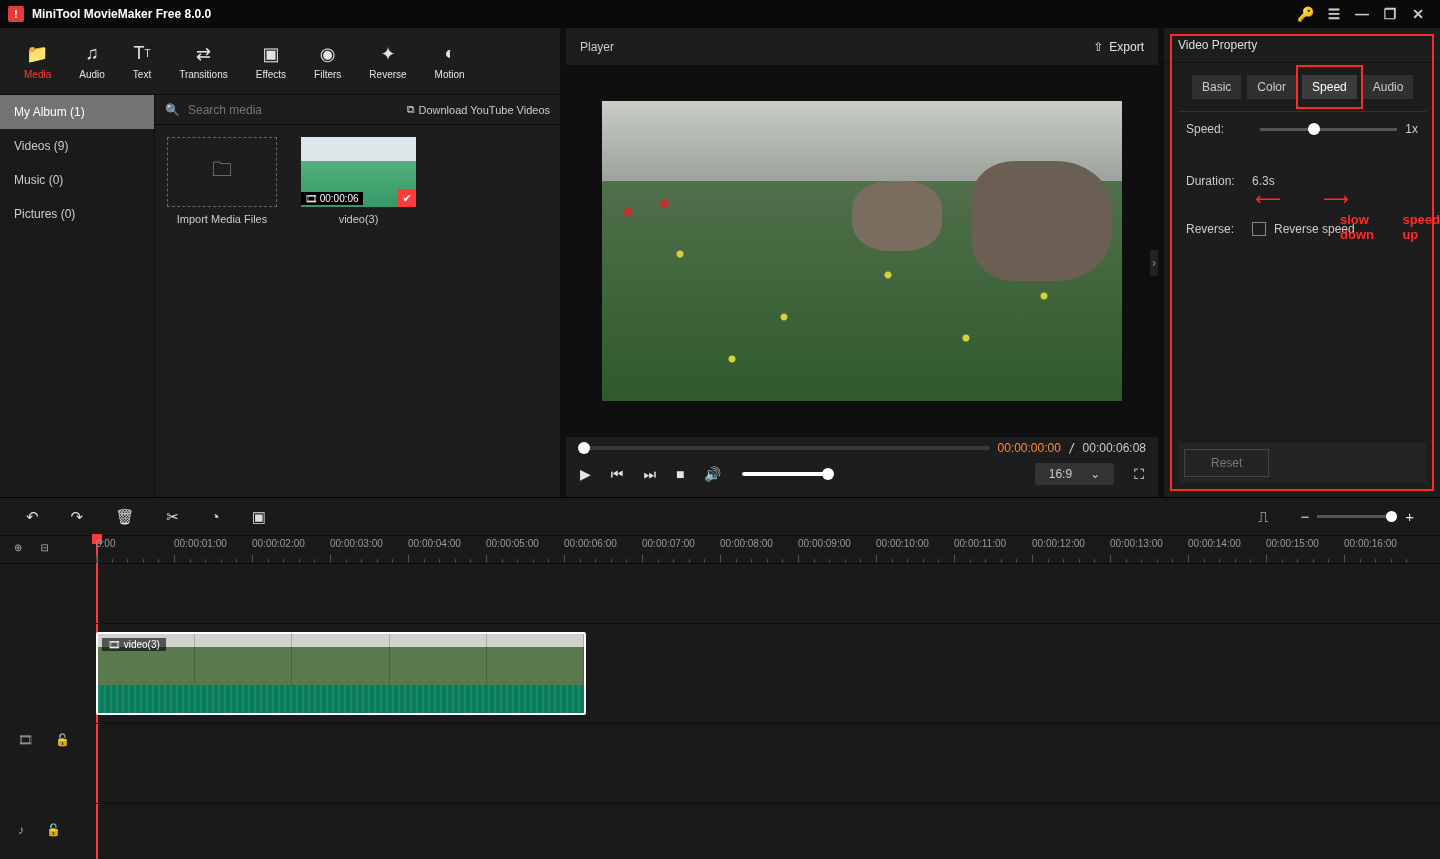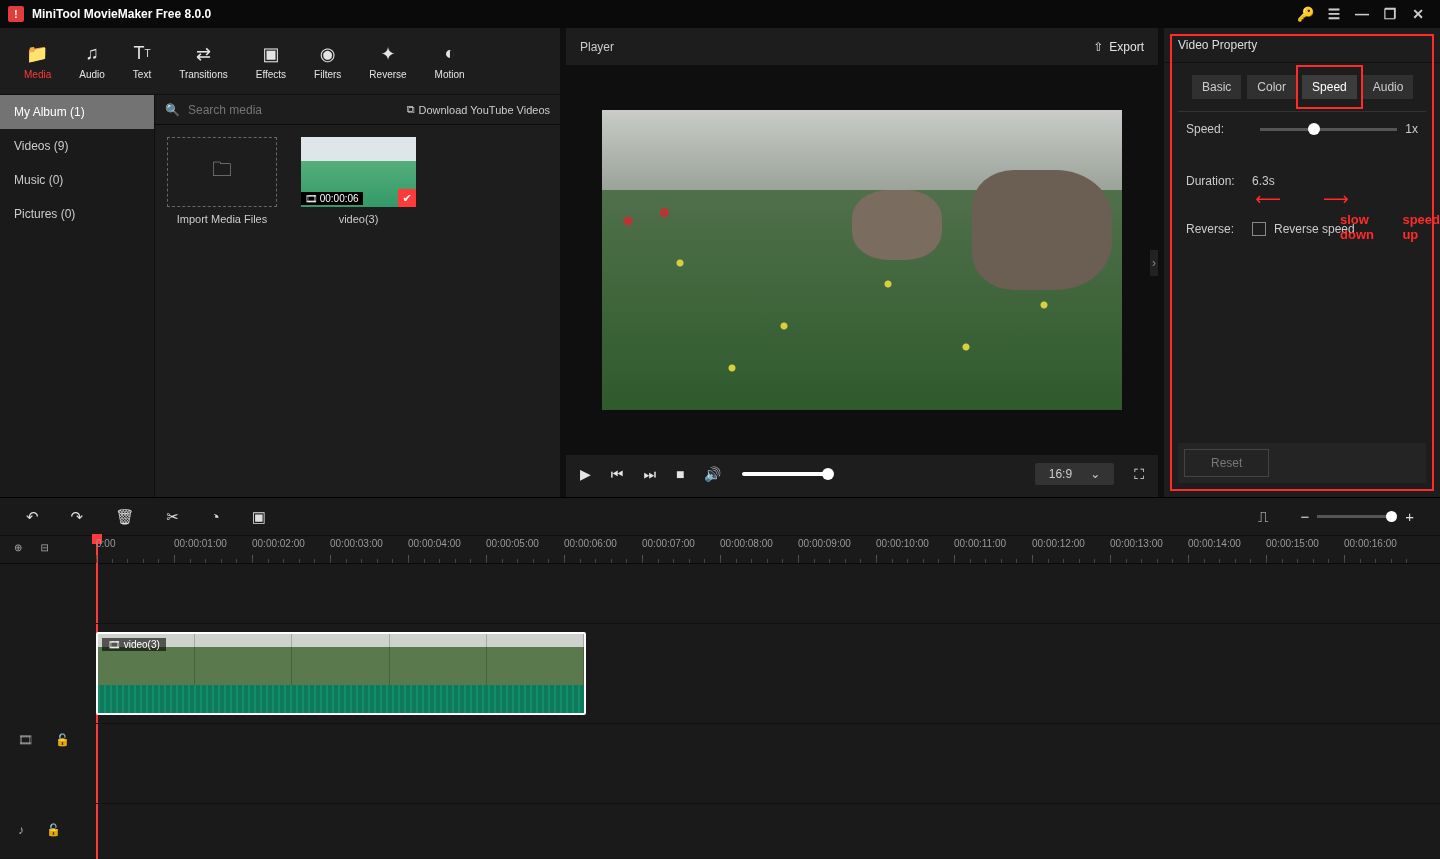--- a/index.html
+++ b/index.html
@@ -226,20 +226,28 @@
         <span>Export</span>
       </div>
     </div>
     <div class="canvas">
       <div class="scene">
         <div class="rock1"></div>
           <div class="rock2"></div>
           <div class="flowers"></div>
       </div>
     </div>
+    <div class="timebar">
+      <div class="track">
+          <div class="knob"></div>
+        </div>
+      <div class="timestr">
+        <span class="cur">00:00:00:00</span> / <span>00:00:06:08</span>
+      </div>
+    </div>
     <div class="ctrls">
       <span class="ic">▶</span>
       <span class="ic">⏮</span>
       <span class="ic">⏭</span>
       <span class="ic">■</span>
       <span class="ic">🔊</span>
       <div class="vol">
           <div class="k"></div>
         </div>
       <div class="ratio">

